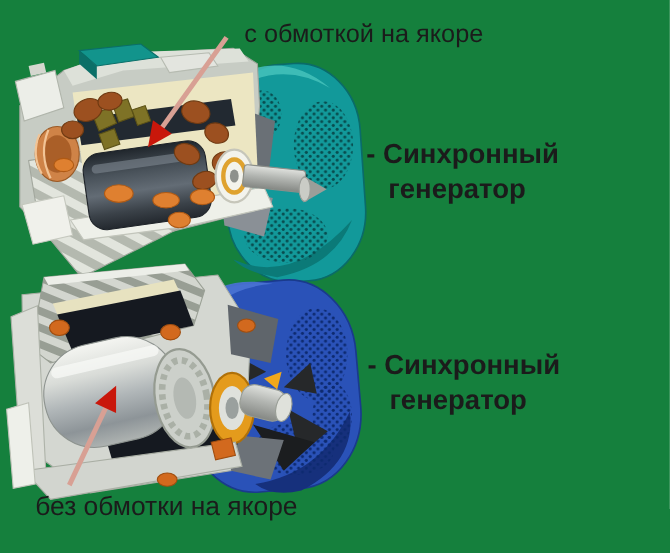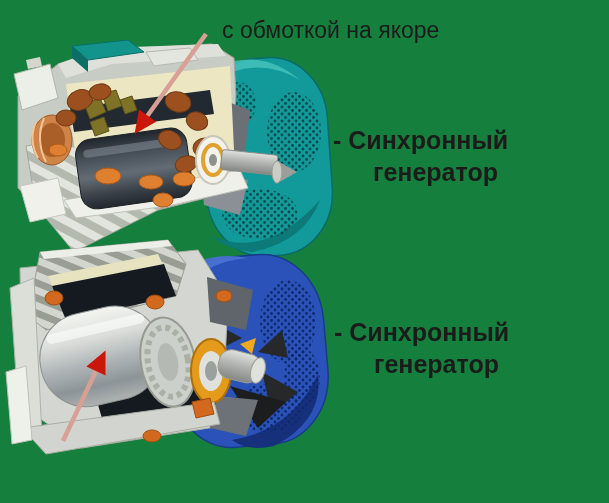--- a/index.html
+++ b/index.html
@@ -22,21 +22,21 @@
   .caption.bottom { left: 32px;  top: 447px; font-size: 24px; }
   .annotation {
     position: absolute;
     color: #1b1b1b;
     font-weight: 700;
     font-size: 25px;
     line-height: 32px;
     white-space: nowrap;
   }
   .annotation .l1 { display: block; }
-  .annotation .l2 { display: block; padding-left: 40px; }
+  .annotation .l2 { display: block; padding-left: 20px; }
   .annotation.sync  { left: 333px; top: 124px; }
   .annotation.async { left: 334px; top: 316px; }
 </style>
 </head>
 <body>
 
 <div class="canvas">
 
   <svg width="609" height="503" viewBox="0 0 609 503">
     <defs>
@@ -245,13 +245,14 @@
   <div class="annotation sync">
     <span class="l1">- Синхронный</span>
     <span class="l2">генератор</span>
   </div>
 
   <div class="annotation async">
     <span class="l1">- Синхронный</span>
     <span class="l2">генератор</span>
   </div>
 
+  <div class="caption bottom">без обмотки на якоре</div>
 </div>
 
 </body></html>

